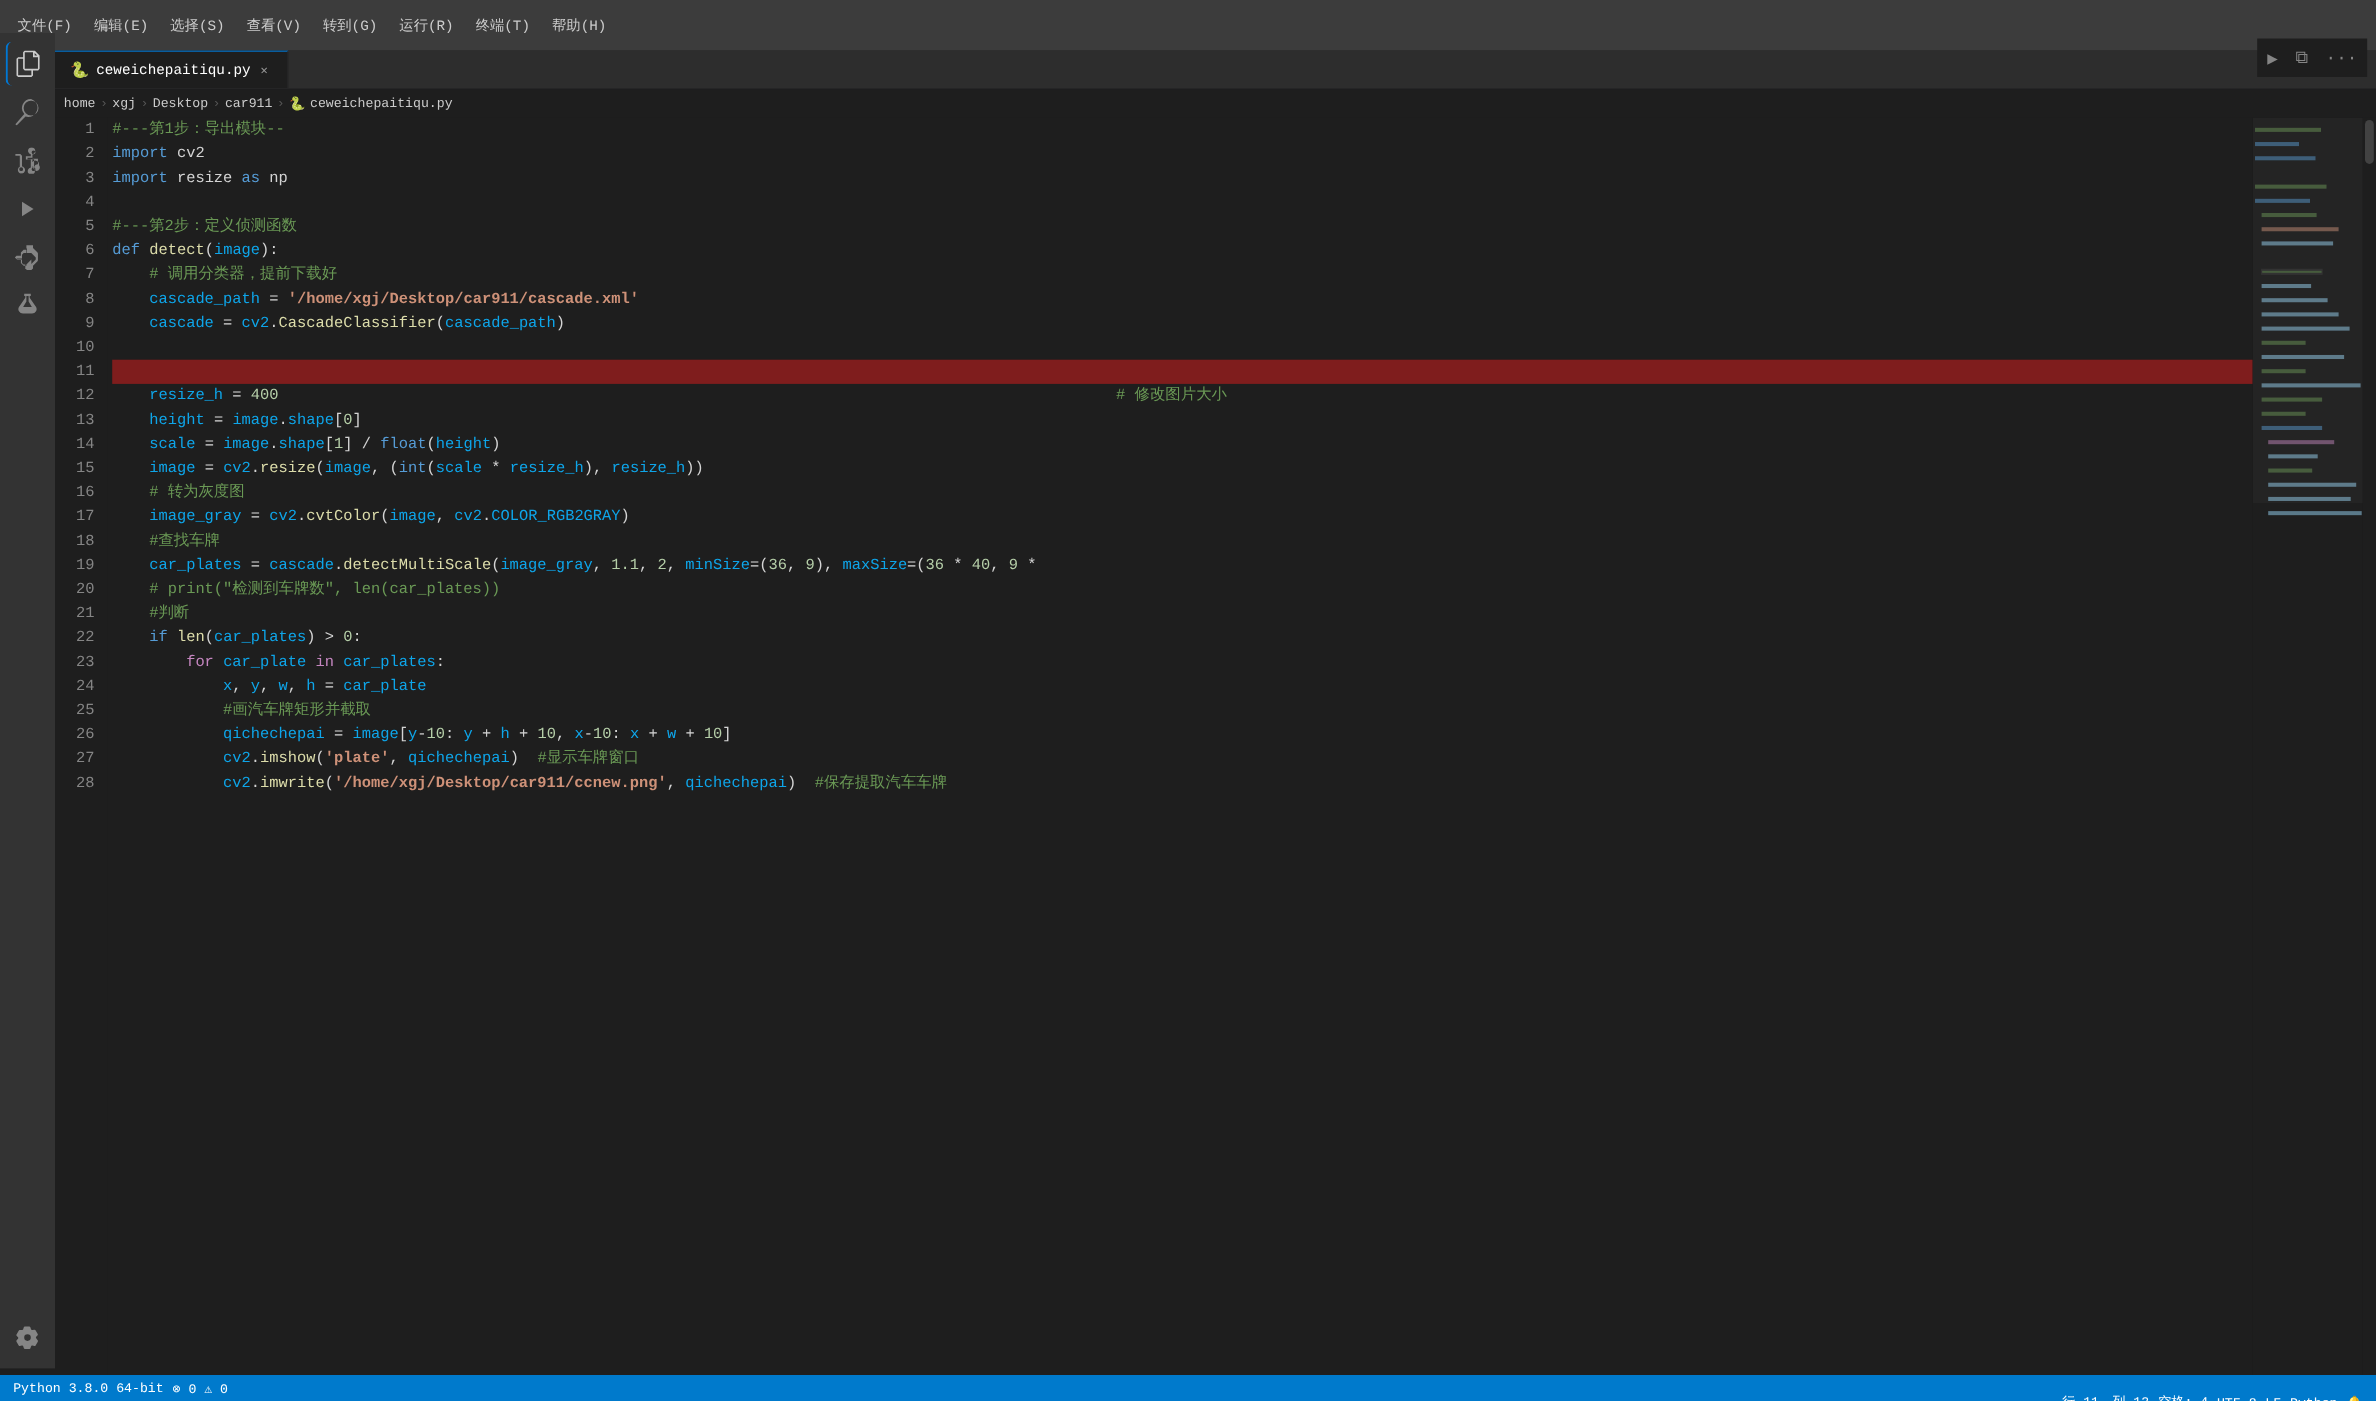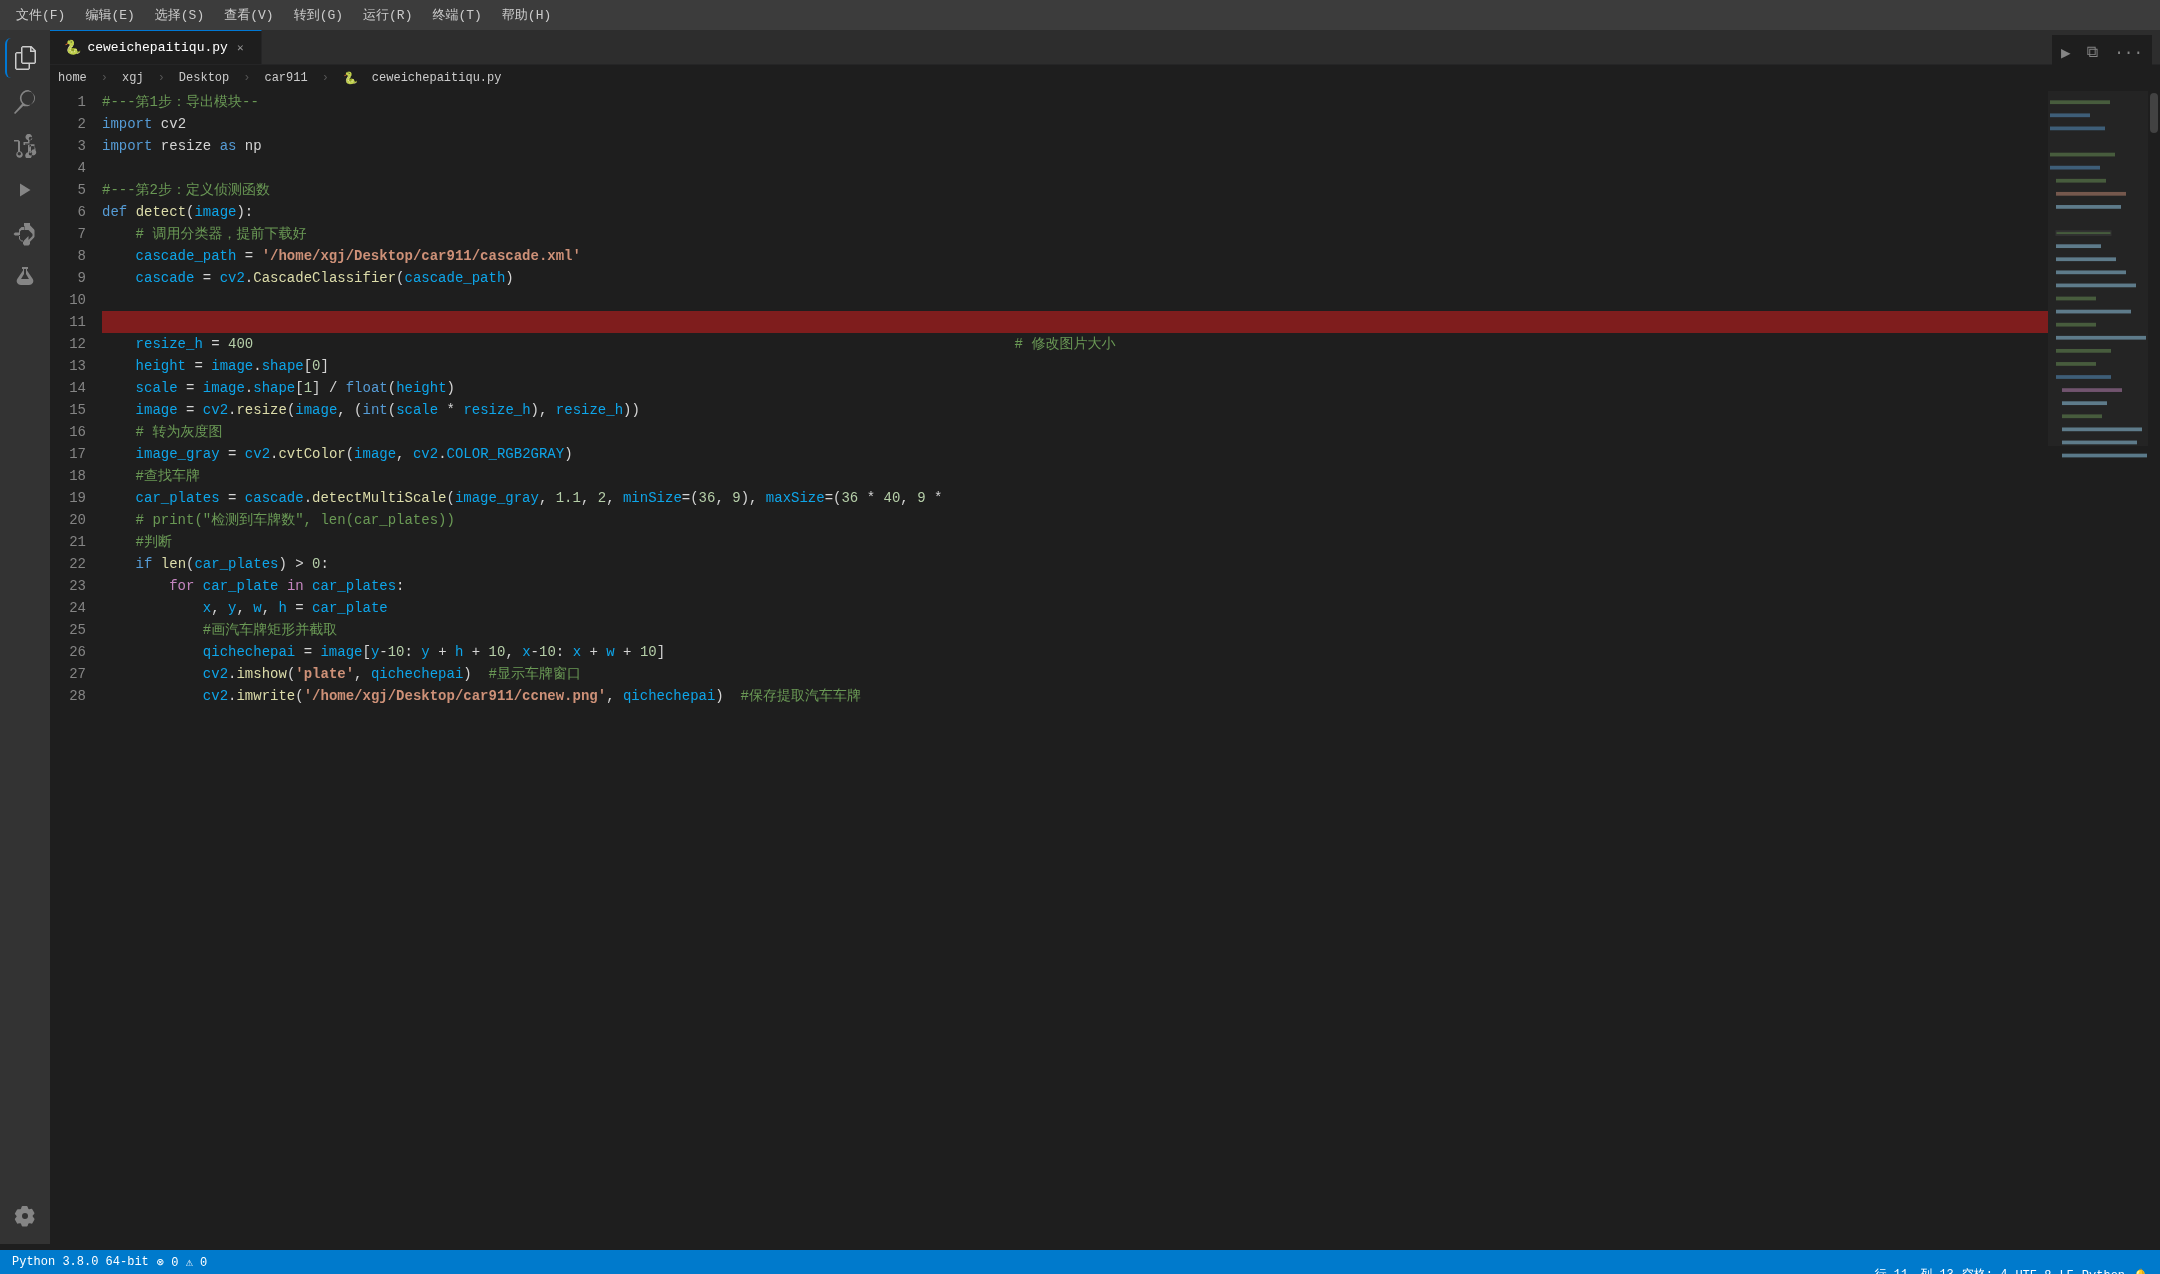--- a/index.html
+++ b/index.html
@@ -14,21 +14,21 @@
       display: flex;
       flex-direction: column;
     }
 
     
     #menubar {
       background: #3c3c3c;
       color: #cccccc;
       display: flex;
       align-items: center;
-      height: 30px;
+      height: 46px;
       padding: 0 8px;
       gap: 4px;
       flex-shrink: 0;
     }
     .menu-item {
       padding: 2px 8px;
       cursor: pointer;
       font-size: 13px;
       border-radius: 3px;
     }
@@ -99,21 +99,21 @@
     }
 
     
     #breadcrumb {
       background: #1e1e1e;
       padding: 4px 8px 4px 58px;
       font-size: 12px;
       color: #969696;
       display: flex;
       align-items: center;
-      gap: 14px;
+      gap: 4px;
       height: 26px;
       flex-shrink: 0;
     }
     .breadcrumb-sep { color: #555; }
 
     
     #editor-container {
       display: flex;
       flex: 1;
       overflow: hidden;

